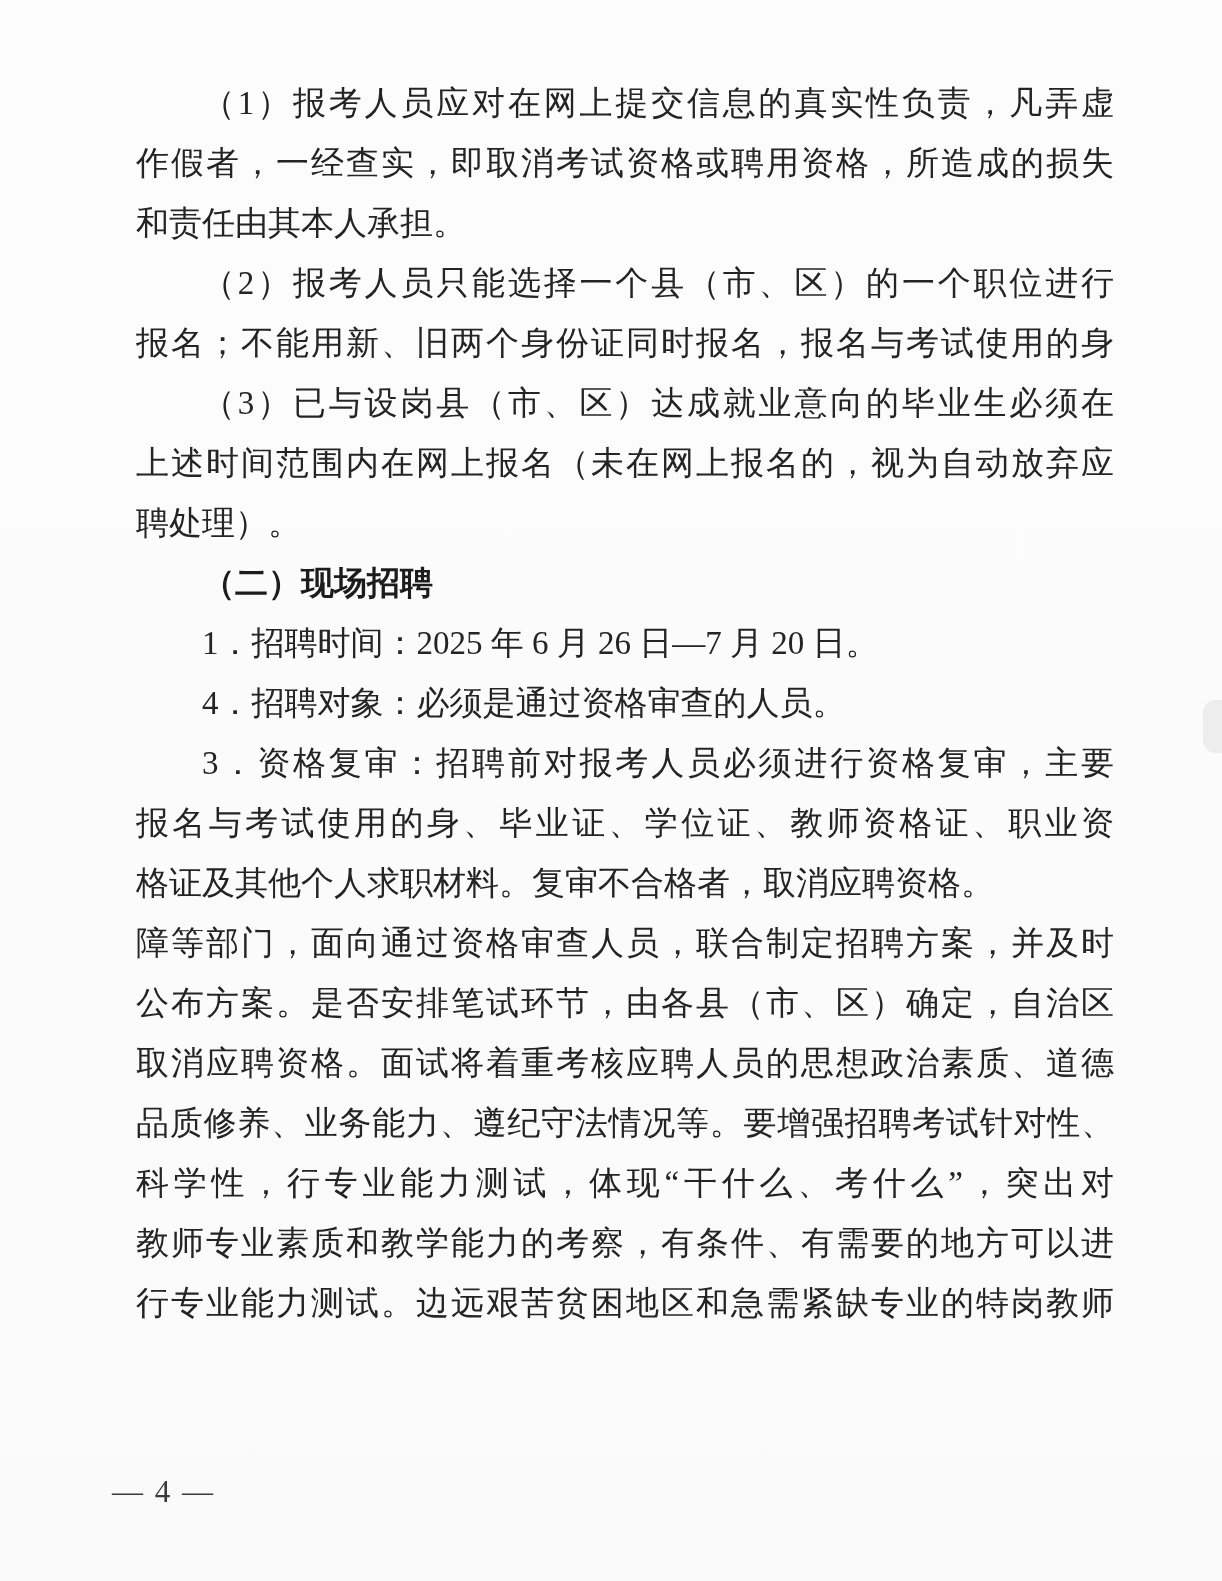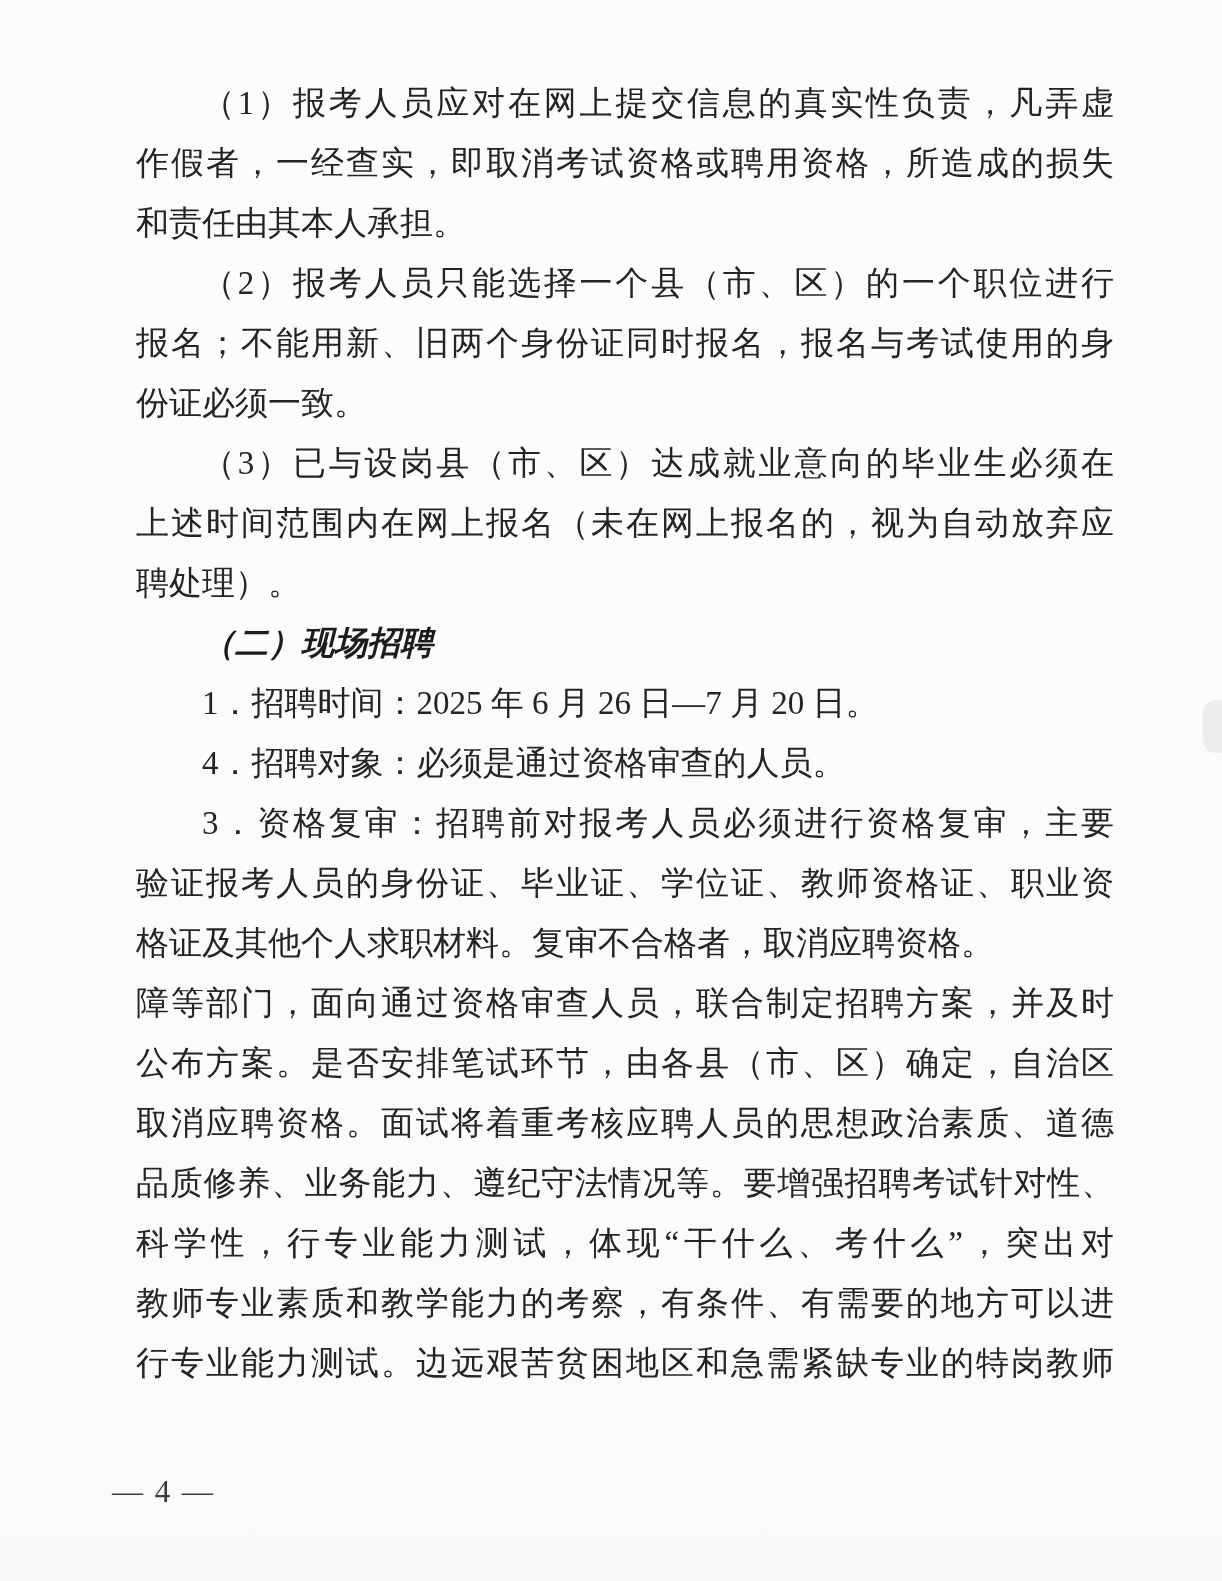--- a/index.html
+++ b/index.html
@@ -37,21 +37,20 @@
   }
   .ln.indent {
     text-indent: 2em;
   }
   .ln.last {
     text-align-last: left;
   }
   .ln.heading {
     font-weight: 700;
     color: #1c1c1c;
-    font-style: italic;
   }
   .footer {
     position: absolute;
     left: 112px;
     top: 1472px;
     font-size: 31px;
     line-height: 40px;
     color: #3a3a3a;
     letter-spacing: 2px;
   }
@@ -71,34 +70,33 @@
 <div class="page">
 
   <main class="doc">
 
     <div class="ln indent">（1）报考人员应对在网上提交信息的真实性负责，凡弄虚</div>
     <div class="ln">作假者，一经查实，即取消考试资格或聘用资格，所造成的损失</div>
     <div class="ln last">和责任由其本人承担。</div>
 
     <div class="ln indent">（2）报考人员只能选择一个县（市、区）的一个职位进行</div>
     <div class="ln">报名；不能用新、旧两个身份证同时报名，报名与考试使用的身</div>
-    <div class="ln last">份证必须一致。</div>
 
     <div class="ln indent">（3）已与设岗县（市、区）达成就业意向的毕业生必须在</div>
     <div class="ln">上述时间范围内在网上报名（未在网上报名的，视为自动放弃应</div>
     <div class="ln last">聘处理）。</div>
 
     <div class="ln indent heading last">（二）现场招聘</div>
 
     <div class="ln indent last">1．招聘时间：2025 年 6 月 26 日—7 月 20 日。</div>
 
     <div class="ln indent last">4．招聘对象：必须是通过资格审查的人员。</div>
 
     <div class="ln indent">3．资格复审：招聘前对报考人员必须进行资格复审，主要</div>
-    <div class="ln">验证报考人员的身份证、毕业证、学位证、教师资格证、职业资</div>
+    <div class="ln">报名与考试使用的身、毕业证、学位证、教师资格证、职业资</div>
     <div class="ln last">格证及其他个人求职材料。复审不合格者，取消应聘资格。</div>
 
     <div class="ln">障等部门，面向通过资格审查人员，联合制定招聘方案，并及时</div>
     <div class="ln">公布方案。是否安排笔试环节，由各县（市、区）确定，自治区</div>
     <div class="ln">取消应聘资格。面试将着重考核应聘人员的思想政治素质、道德</div>
     <div class="ln">品质修养、业务能力、遵纪守法情况等。要增强招聘考试针对性、</div>
     <div class="ln">科学性，行专业能力测试，体现“干什么、考什么”，突出对</div>
     <div class="ln">教师专业素质和教学能力的考察，有条件、有需要的地方可以进</div>
     <div class="ln">行专业能力测试。边远艰苦贫困地区和急需紧缺专业的特岗教师</div>
 

